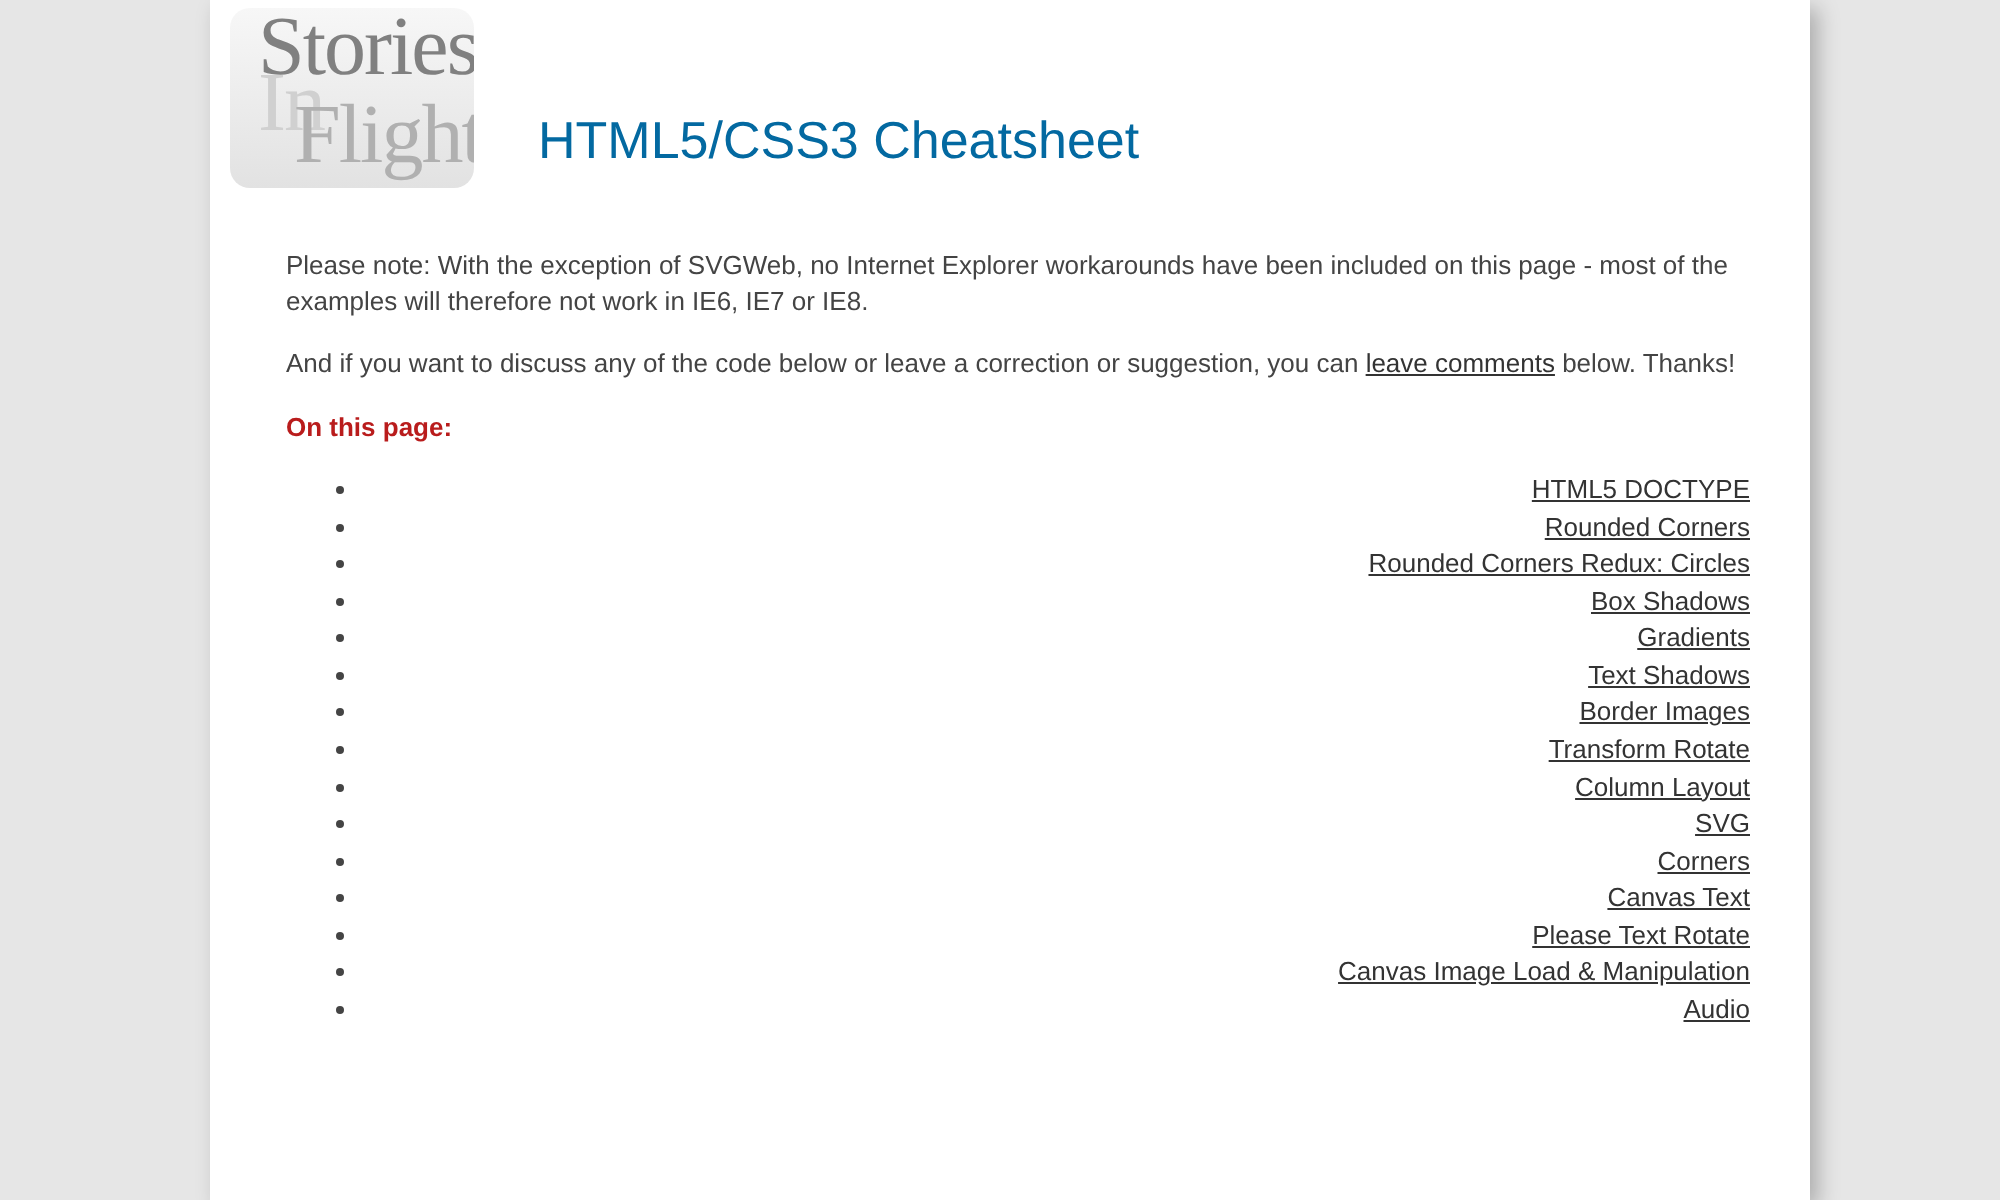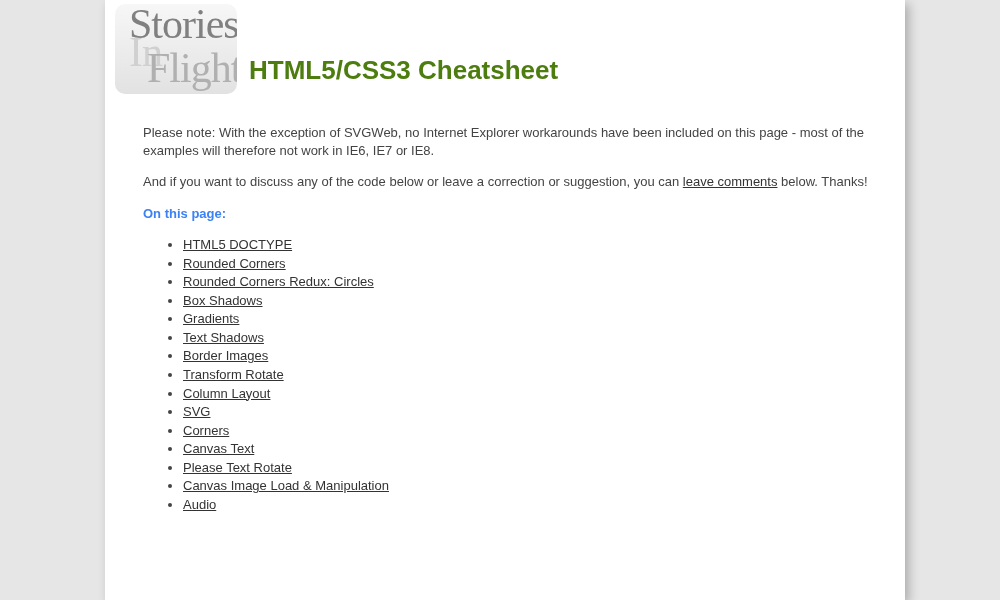--- a/index.html
+++ b/index.html
@@ -50,44 +50,45 @@
     letter-spacing: -1px;
   }
   .logo .line3 {
     position: absolute;
     top: 40px; left: 32px;
     font-size: 42px;
     color: #b0b0b0;
     letter-spacing: -1px;
   }
   h1.title {
-    margin: 0 0 8px 12px;
+    margin: 0 0 8px 32px;
     font-size: 26px;
-    font-weight: bold;
-    color: #4d7c0f;
+    font-weight: normal;
+    color: #0369a1;
   }
   .content {
     padding: 30px 30px 0 38px;
     line-height: 1.35;
     color: #444;
   }
   .content p { margin: 0 0 14px; }
   .content a, .content .link {
     color: #333;
     text-decoration: underline;
     cursor: pointer;
   }
-  .content strong { font-weight: bold; color:#3b82f6; }
+  .content strong { font-weight: bold; color:#b91c1c; }
   ul.toc {
     margin: 4px 0 0 20px;
     padding: 0 0 0 20px;
   }
   ul.toc li {
     margin: 0 0 1px;
     list-style: disc;
+    text-align: right;
   }
   ul.toc li .link { text-decoration: underline; }
 </style>
 </head>
 <body>
 
 <div class="page">
   <div class="header">
     <div class="logo">
       <span class="line1">Stories</span>

